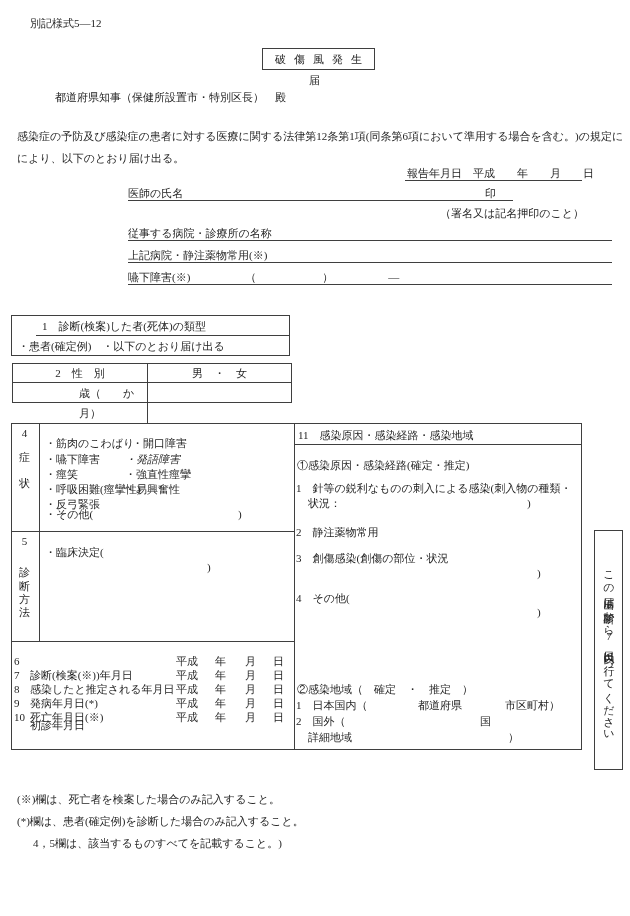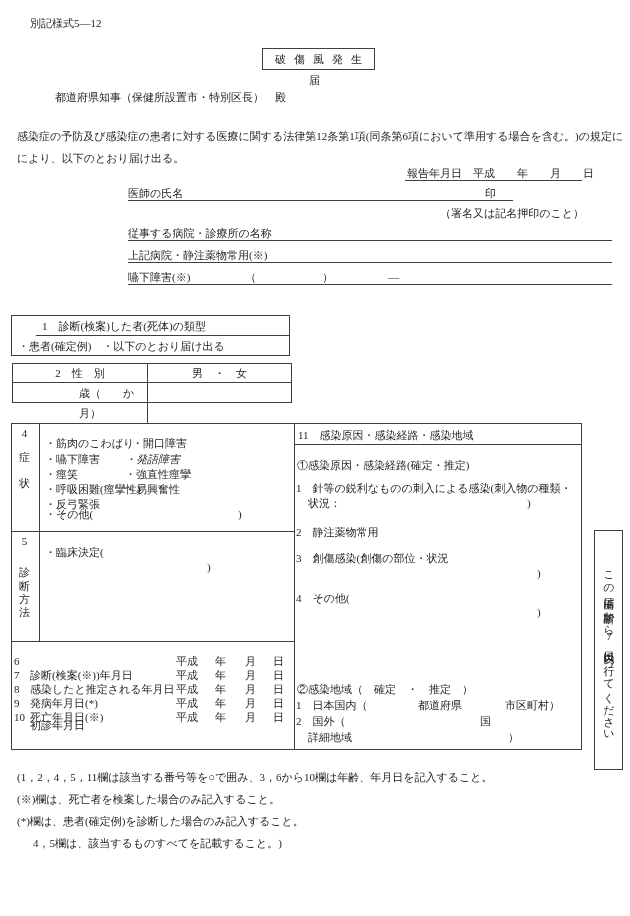--- a/index.html
+++ b/index.html
@@ -160,18 +160,17 @@
   <div class="t" style="left:505px;top:699px;">市区町村）</div>
   <div class="t" style="left:296px;top:715px;">2　国外（</div>
   <div class="t" style="left:480px;top:715px;">国</div>
   <div class="t" style="left:308px;top:731px;">詳細地域</div>
   <div class="t" style="left:508px;top:731px;">）</div>
 
   <div class="box side" style="left:594px;top:530px;width:29px;height:240px;">
     <span>この届出は診断から7日以内に行ってください</span>
   </div>
 
-  <div class="t" style="left:17px;top:771px;">(1，2，4，5，11欄は該当する番号等を○で囲み、3，6から10欄は年齢、年月日を記入すること。</div>
   <div class="t" style="left:17px;top:793px;">(※)欄は、死亡者を検案した場合のみ記入すること。</div>
   <div class="t" style="left:17px;top:815px;">(*)欄は、患者(確定例)を診断した場合のみ記入すること。</div>
   <div class="t" style="left:33px;top:837px;">4，5欄は、該当するものすべてを記載すること。)</div>
 
 </div>
 
 </body></html>

